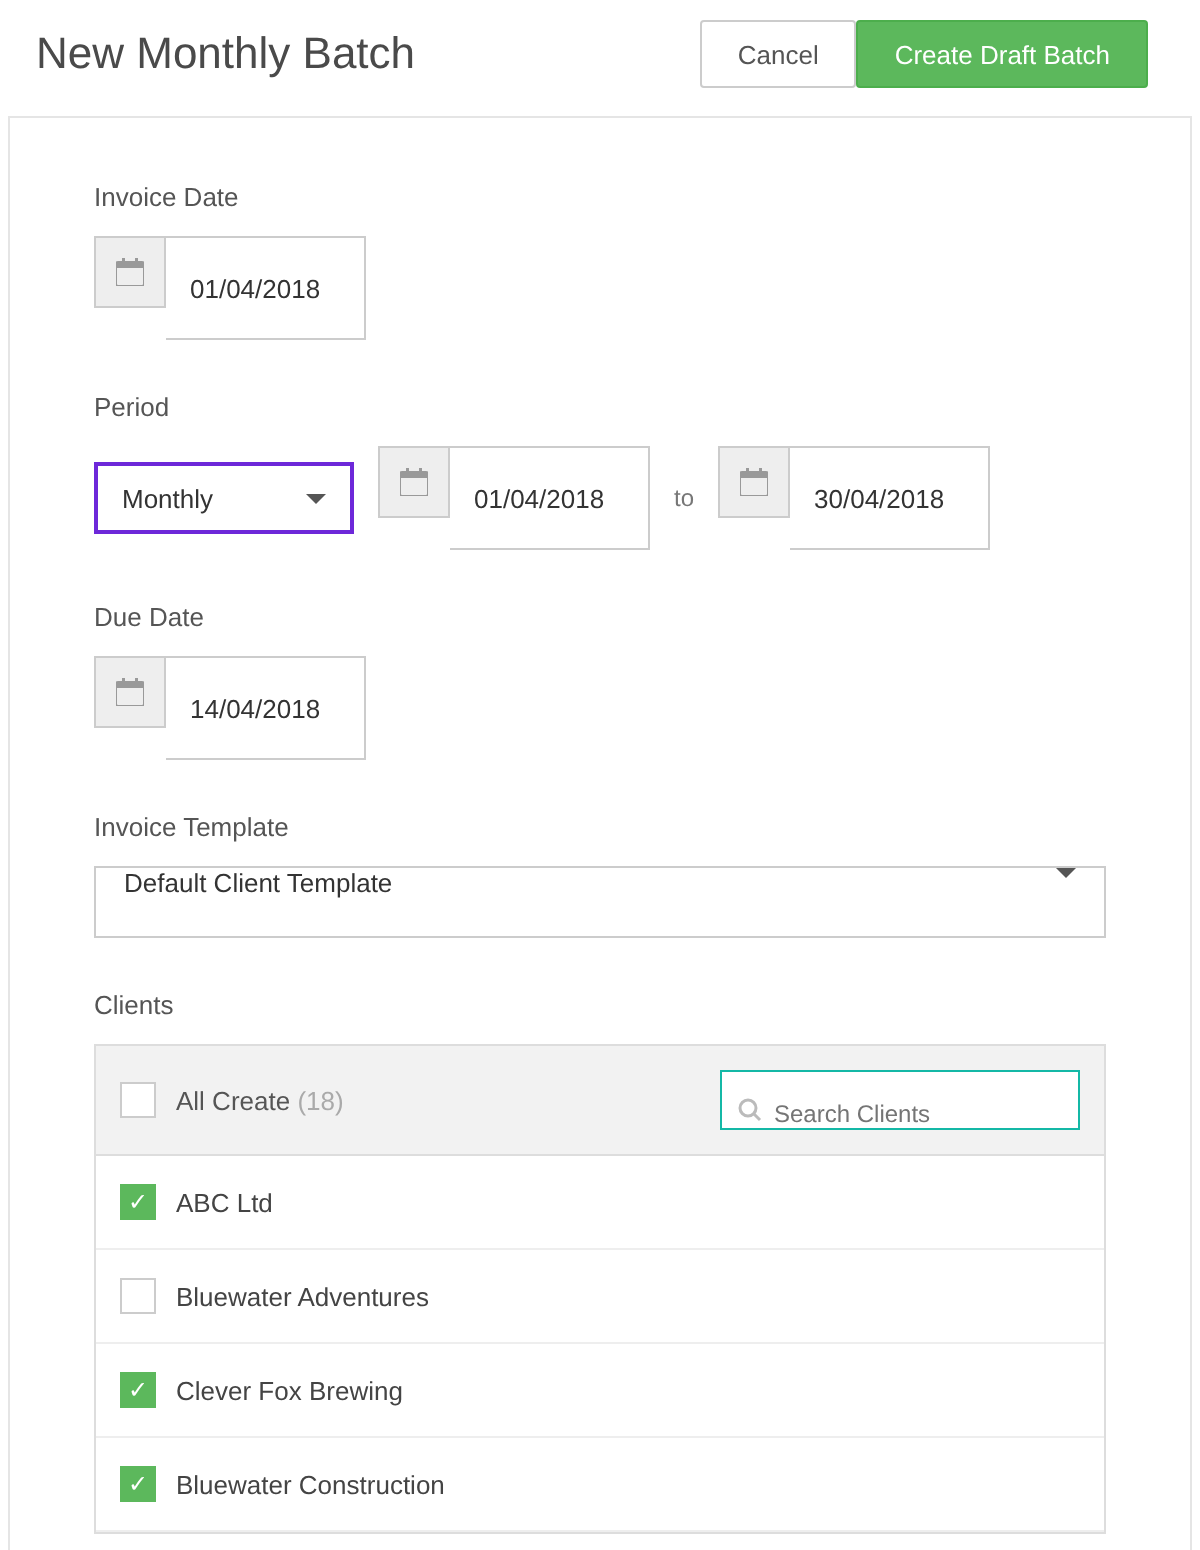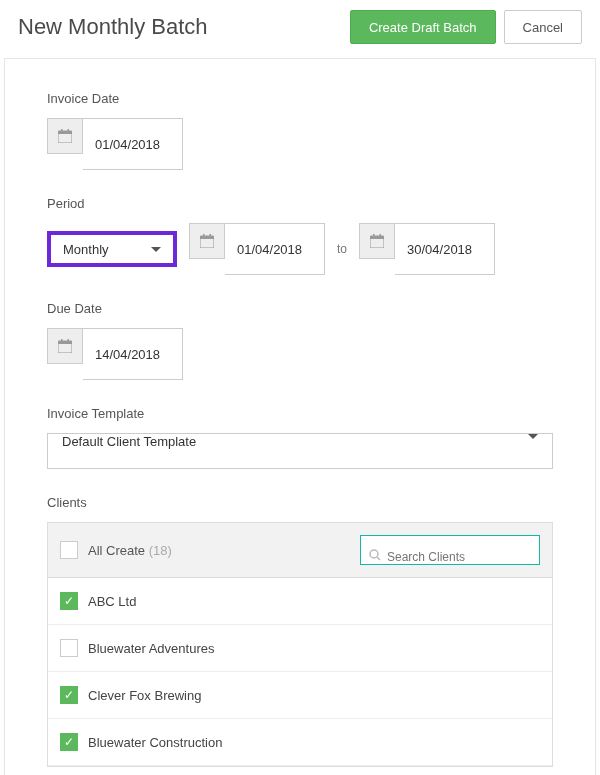--- a/index.html
+++ b/index.html
@@ -10,21 +10,21 @@
 .btn { height: 34px; padding: 0 18px; border: 1px solid #ccc; background: #fff; font-size: 13px; cursor: pointer; border-radius: 2px; color: #555; }
 .btn-primary { background: #5cb85c; border-color: #4cae4c; color: #fff; margin-right: 8px; }
 .panel { border: 1px solid #e5e5e5; margin: 0 4px; padding: 32px 42px; background: #fff; }
 .field { margin-bottom: 26px; }
 .label { display: block; font-size: 13px; color: #555; margin-bottom: 12px; }
 .input-group { display: flex; }
 .ig-addon { width: 36px; height: 36px; background: #eee; border: 1px solid #ccc; display: flex; align-items: center; justify-content: center; color: #888; }
 .ig-input { height: 52px; border: 1px solid #ccc; border-left: none; padding: 0 12px; font-size: 13px; color: #333; background: #fff; }
 .w-100 { width: 100px; }
 .row { display: flex; align-items: center; gap: 12px; }
-.select-like { width: 130px; height: 36px; border: 4px solid #6d28d9; background: #fff; display: flex; align-items: center; justify-content: space-between; padding: 0 12px; cursor: pointer; }
+.select-like { width: 130px; height: 36px; border: 2px solid #6d28d9; background: #fff; display: flex; align-items: center; justify-content: space-between; padding: 0 12px; cursor: pointer; }
 .caret { width: 0; height: 0; border-left: 5px solid transparent; border-right: 5px solid transparent; border-top: 5px solid #555; }
 .to-text { font-size: 12px; color: #777; }
 .template-select { width: 100%; height: 36px; border: 1px solid #ccc; background: #fff; display: flex; align-items: flex-start; justify-content: space-between; padding: 0 14px; cursor: pointer; }
 .clients-box { border: 1px solid #ddd; background: #fff; }
 .clients-header { background: #f2f2f2; border-bottom: 1px solid #ddd; padding: 12px; display: flex; align-items: center; }
 .checkbox { width: 18px; height: 18px; border: 1px solid #ccc; background: #fff; display: inline-flex; align-items: center; justify-content: center; cursor: pointer; flex-shrink: 0; }
 .checkbox.checked { background: #5cb85c; border-color: #5cb85c; color: #fff; }
 .check-mark { font-size: 12px; line-height: 1; }
 .all-clients { margin-left: 10px; color: #555; }
 .all-clients .count { color: #aaa; }
@@ -36,22 +36,22 @@
 .client-row:first-child { border-top: none; }
 .client-name { margin-left: 10px; color: #444; }
 .cal-icon { width: 14px; height: 14px; }
 </style>
 </head>
 <body>
 
 <div class="page">
   <div class="header">
     <h1>New Monthly Batch</h1>
+    <button class="btn">Cancel</button>
     <button class="btn btn-primary">Create Draft Batch</button>
-    <button class="btn">Cancel</button>
   </div>
 
   <div class="panel">
 
     <div class="field">
       <label class="label">Invoice Date</label>
       <div class="input-group">
         <span class="ig-addon">
           <svg class="cal-icon" viewBox="0 0 14 14" fill="#999">
               <rect x="0" y="2" width="14" height="12" rx="1" fill="none" stroke="#999" stroke-width="1"></rect>

